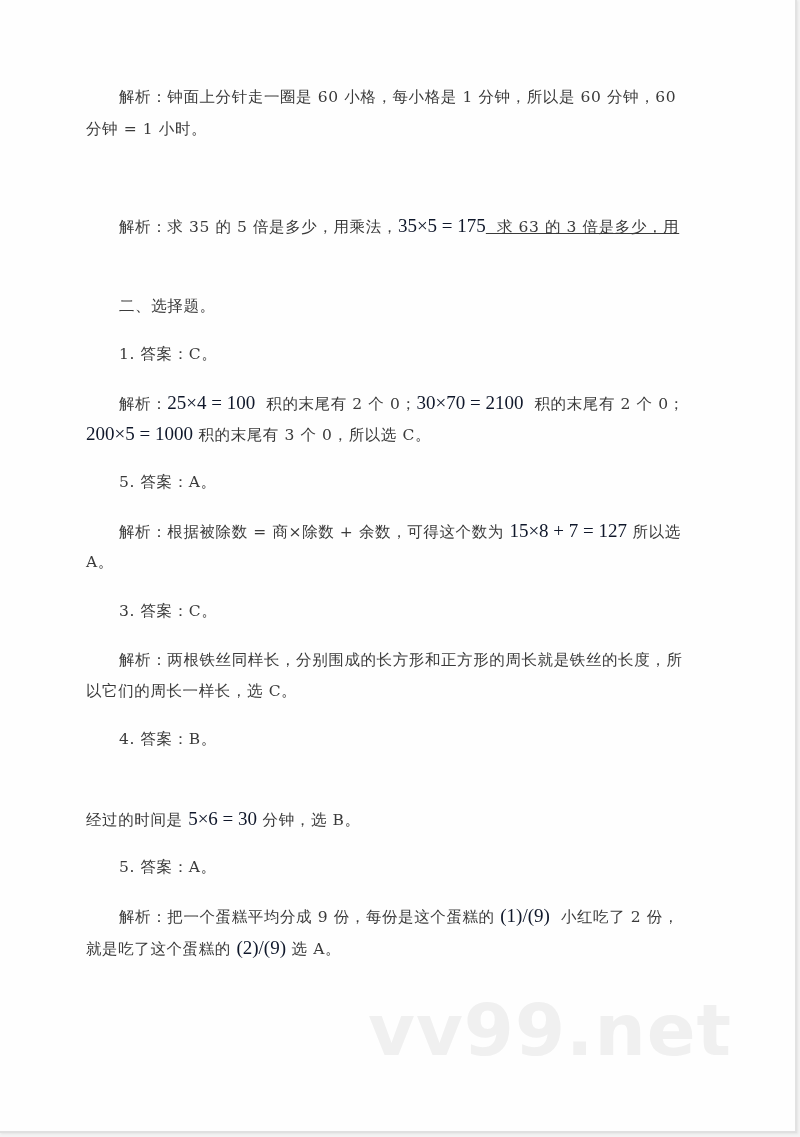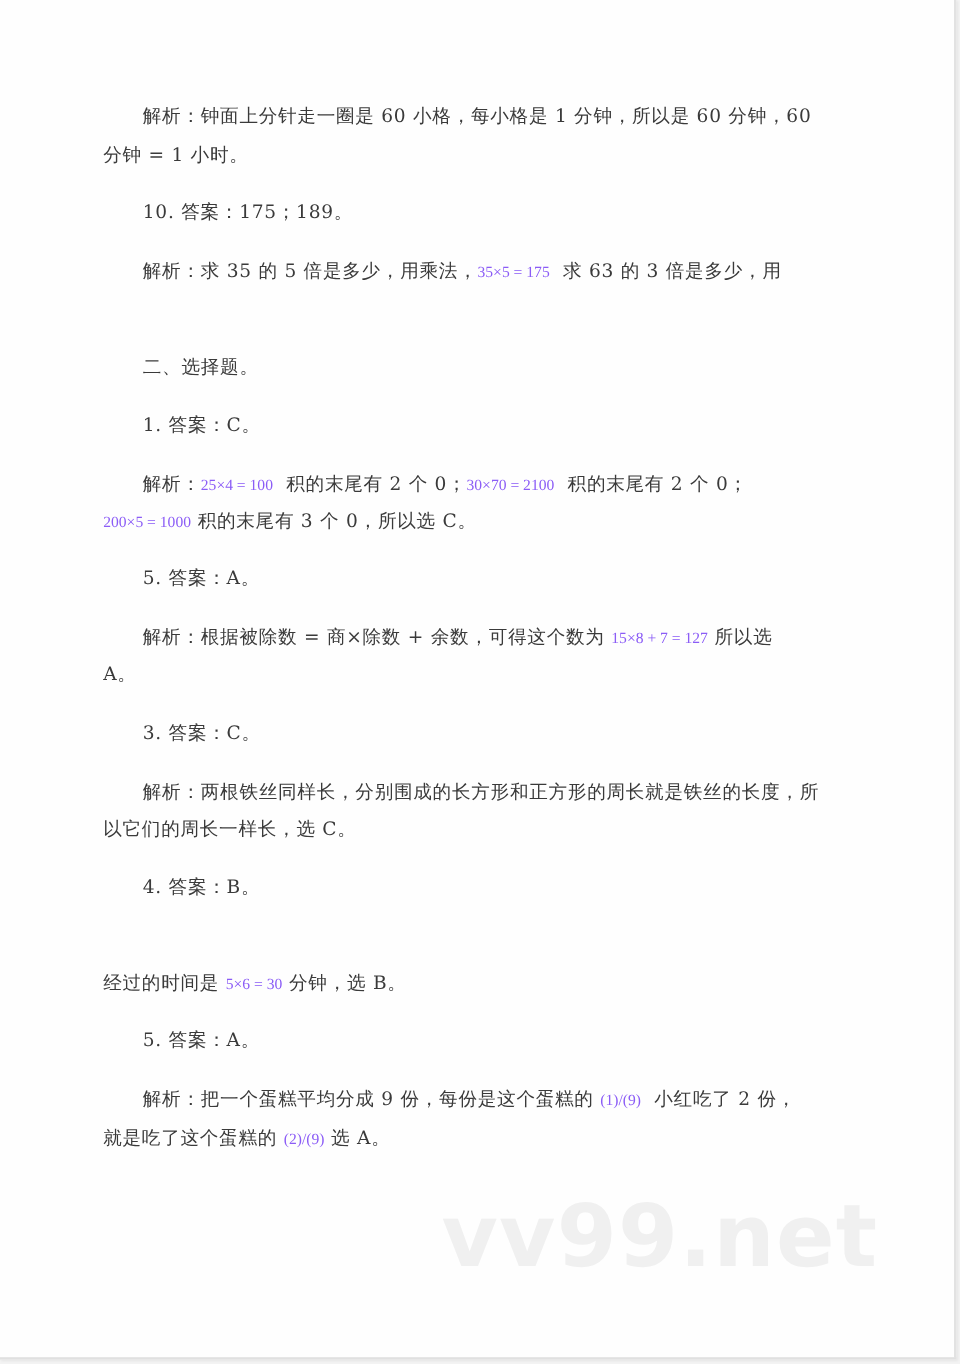--- a/index.html
+++ b/index.html
@@ -33,22 +33,22 @@
       color: #3a3a3a;
       white-space: nowrap;
       line-height: 20px;
       letter-spacing: 0.6px;
     }
     .line.indent {
       left: 119px;
     }
     .math {
       font-family: "Liberation Serif", serif;
-      font-size: 13px;
-      color: #8b5cf6;
+      font-size: 19px;
+      color: #0f172a;
       letter-spacing: 0;
     }
     .watermark {
       position: absolute;
       left: 368px;
       top: 990px;
       font-family: "DejaVu Sans", sans-serif;
       font-weight: bold;
       font-size: 72px;
       color: #f0f0f0;
@@ -62,25 +62,22 @@
 
 <div class="page">
 
   <div class="line indent" style="top:87px;">
     <span>解析：钟面上分针走一圈是 60 小格，每小格是 1 分钟，所以是 60 分钟，60</span>
   </div>
   <div class="line" style="top:119px;">
     <span>分钟 = 1 小时。</span>
   </div>
 
-  <div class="line indent" style="top:167px;">
-    <span>10. 答案：175；189。</span>
-  </div>
   <div class="line indent" style="top:216px;">
-    <span>解析：求 35 的 5 倍是多少，用乘法，</span><span class="math">35×5 = 175</span><span style="white-space:pre;">  求 63 的 3 倍是多少，用</span>
+    <span>解析：求 35 的 5 倍是多少，用乘法，</span><span class="math">35×5 = 175</span><span style="white-space:pre;text-decoration:underline;">  求 63 的 3 倍是多少，用</span>
   </div>
 
   <div class="line indent" style="top:296px;">
     <span>二、选择题。</span>
   </div>
 
   <div class="line indent" style="top:344px;">
     <span>1. 答案：C。</span>
   </div>
   <div class="line indent" style="top:393px;">

